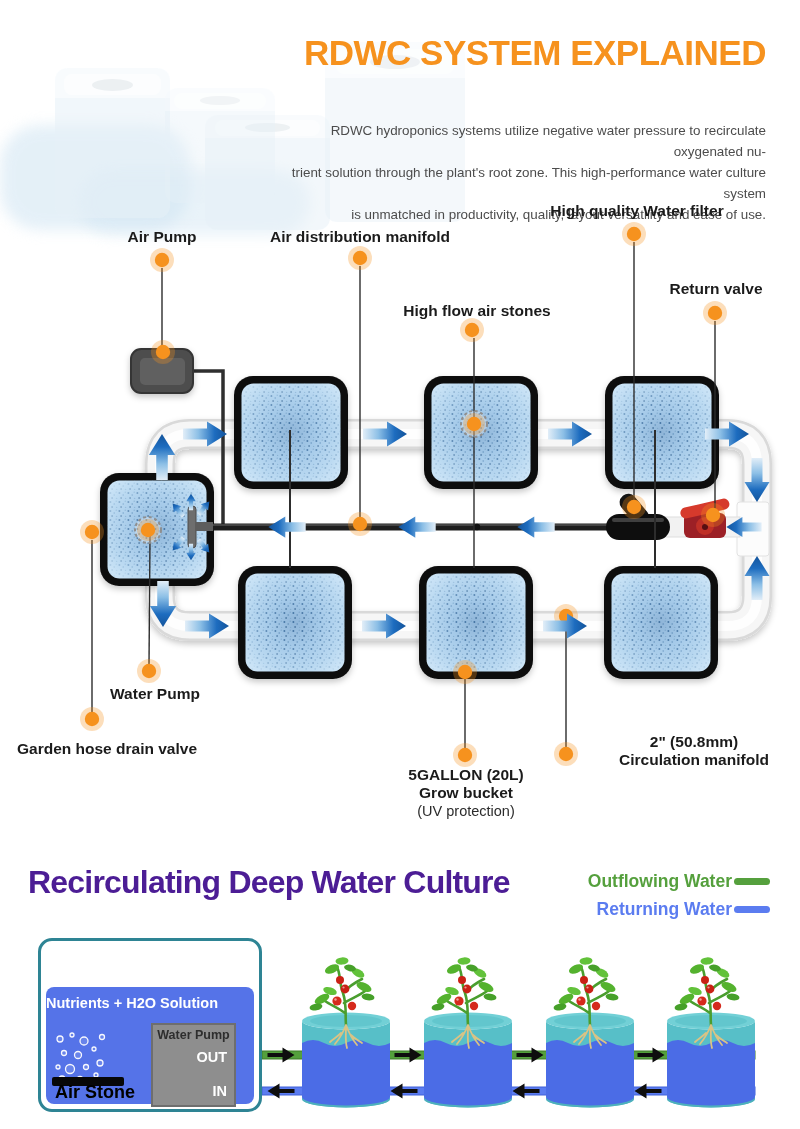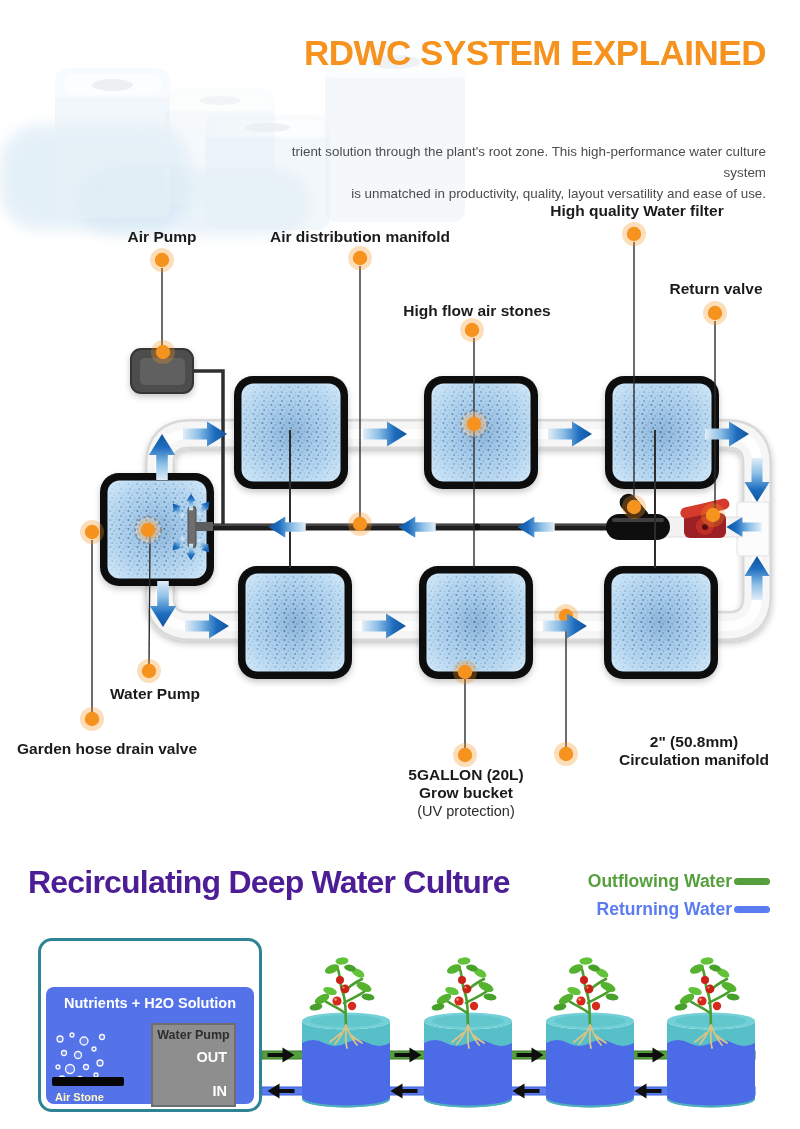--- a/index.html
+++ b/index.html
@@ -33,24 +33,24 @@
   .legend .dash { width:36px; height:7px; border-radius:4px; display:inline-block; }
   .legend-out { top:871px; color:#55A03D; }
   .legend-out .dash { background:#55A03D; }
   .legend-ret { top:899px; color:#5B7CF0; }
   .legend-ret .dash { background:#5B7CF0; }
 
   
   .reservoir { position:absolute; left:38px; top:938px; width:224px; height:174px; background:#fff; border:3px solid #2E8494; border-radius:14px; z-index:3; }
   .res-title { text-align:center; margin-top:13px; font-size:17px; font-weight:bold; color:#101010; }
   .res-blue { position:absolute; left:5px; right:5px; top:46px; bottom:5px; background:#5573E8; border-radius:8px; }
-  .res-sol { text-align:center; margin-top:8px; font-size:14.5px; font-weight:bold; color:#fff; }
+  .res-sol { margin-top:8px; font-size:14.5px; font-weight:bold; color:#fff; }
   .bubbles { position:absolute; left:4px; top:40px; }
   .airstone-bar { position:absolute; left:6px; bottom:18px; width:72px; height:9px; background:#070707; border-radius:2px; }
-  .airstone-lbl { position:absolute; left:9px; bottom:1px; font-size:11px; font-weight:bold; color:#fef9c3;text-align:right; }
+  .airstone-lbl { position:absolute; left:9px; bottom:1px; font-size:18px; font-weight:bold; color:#000000;text-align:right; }
   .pumpbox { position:absolute; left:105px; top:36px; width:85px; height:84px; background:#8E8E8E; border:2px solid #6E6E6E; }
   .pump-lbl { text-align:center; margin-top:3px; font-size:12.5px; font-weight:bold; color:#2e2e2e; }
   .out-lbl { position:absolute; right:7px; top:24px; font-size:14.5px; font-weight:bold; color:#fff; }
   .in-lbl  { position:absolute; right:7px; bottom:6px; font-size:14.5px; font-weight:bold; color:#fff; }
 </style>
 </head>
 <body>
 
 <div class="page">
 
@@ -58,21 +58,21 @@
     <div class="blob" style="left:0;top:125px;width:190px;height:105px;opacity:.55"></div>
     <div class="blob" style="left:80px;top:170px;width:230px;height:65px;opacity:.45"></div>
     <div class="ghost" style="left:55px;top:68px;width:115px;height:150px;opacity:.55"></div>
     <div class="ghost" style="left:205px;top:115px;width:125px;height:115px;opacity:.5"></div>
     <div class="ghost" style="left:325px;top:42px;width:140px;height:180px;opacity:.45"></div>
     <div class="ghost" style="left:165px;top:88px;width:110px;height:115px;opacity:.4"></div>
   </div>
 
   <div class="title1">RDWC SYSTEM EXPLAINED</div>
   <p class="desc">
-    <br>
+    <span>RDWC hydroponics systems utilize negative water pressure to recirculate oxygenated nu-</span><br>
     <span>trient solution through the plant's root zone. This high-performance water culture system</span><br>
     <span>is unmatched in productivity, quality, layout versatility and ease of use.</span>
   </p>
 
   <svg class="diag1" width="800" height="665" viewBox="0 195 800 665">
     <defs>
       <radialGradient id="bgrad" cx="50%" cy="50%" r="62%">
         <stop offset="0%" stop-color="#8fb5d8"></stop>
           <stop offset="40%" stop-color="#a5cae9"></stop>
         <stop offset="78%" stop-color="#bad9f1"></stop>

